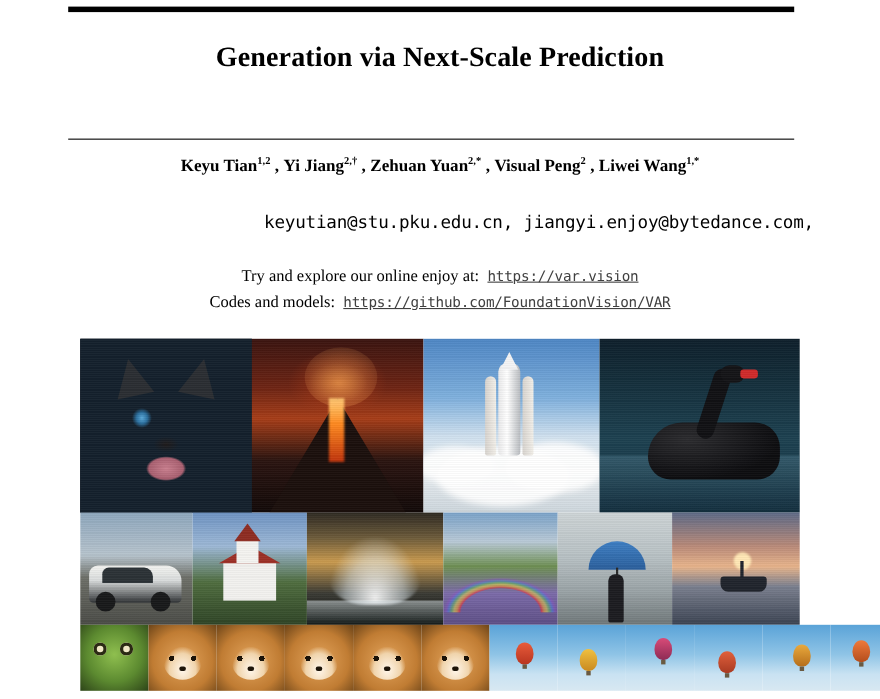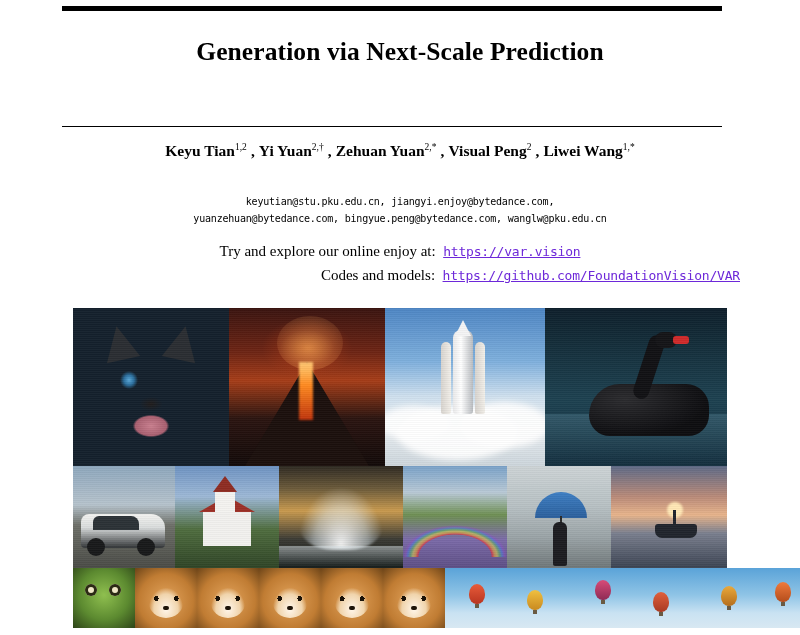--- a/index.html
+++ b/index.html
@@ -60,67 +60,67 @@
     font-size: 15.5px;
     font-weight: bold;
   }
   .authors .sep {
     font-weight: bold;
     display: inline-block;
     width: 12px;
   }
   sup {
     font-size: 9.5px;
-    font-weight: normal;
+    font-weight: bold;
     vertical-align: super;
     line-height: 0;
   }
   .affil {
     position: absolute;
     top: 168px;
     left: 60px;
     width: 680px;
     text-align: center;
     font-size: 14.5px;
   }
   .affil .gap {
     display: inline-block;
     width: 28px;
   }
   .emails {
     position: absolute;
     top: 193px;
     left: 60px;
     width: 680px;
-    text-align: center;
+    text-align: right;
     font-family: "DejaVu Sans Mono", monospace;
-    font-size: 10px;
+    font-size: 16px;
     line-height: 17px;
     letter-spacing: -0.2px;
   }
   .demo-line {
     position: absolute;
     top: 243px;
     left: 60px;
     width: 680px;
     text-align: center;
     font-size: 15px;
   }
   .codes-line {
     position: absolute;
     top: 267px;
     left: 60px;
     width: 680px;
-    text-align: right;
+    text-align: center;
     font-size: 15px;
   }
   .url {
     font-family: "DejaVu Sans Mono", monospace;
     font-size: 13px;
-    color: #6d28d9;
+    color: #404040;
     letter-spacing: -0.2px;
     margin-top: 20px;
   }
   .figure {
     position: absolute;
     top: 308px;
     left: 73px;
     width: 654px;
     height: 320px;
   }
@@ -485,26 +485,25 @@
 <div class="page">
 
   <div class="top-rule"></div>
 
   <div class="title">
     <span class="title-line2">Generation via Next-Scale Prediction</span>
   </div>
 
   <div class="rule-under-title"></div>
 
-  <div class="authors"><span><span>Keyu Tian</span><sup>1,2</sup></span><span class="sep">,</span><span><span>Yi Yuan</span><sup>2,†</sup></span><span class="sep">,</span><span><span>Zehuan Yuan</span><sup>2,*</sup></span><span class="sep">,</span><span><span>Visual Peng</span><sup>2</sup></span><span class="sep">,</span><span><span>Liwei Wang</span><sup>1,*</sup></span></div>
+  <div class="authors"><span><span>Keyu Tian</span><sup>1,2</sup></span><span class="sep">,</span><span><span>Yi Jiang</span><sup>2,†</sup></span><span class="sep">,</span><span><span>Zehuan Yuan</span><sup>2,*</sup></span><span class="sep">,</span><span><span>Visual Peng</span><sup>2</sup></span><span class="sep">,</span><span><span>Liwei Wang</span><sup>1,*</sup></span></div>
 
 
   <div class="emails">
     <div>keyutian@stu.pku.edu.cn, jiangyi.enjoy@bytedance.com,</div>
-    <div>yuanzehuan@bytedance.com, bingyue.peng@bytedance.com, wanglw@pku.edu.cn</div>
   </div>
 
   <div class="demo-line"><span>Try and explore our online enjoy at:</span>&nbsp; <a class="url" href="#">https://var.vision</a></div>
 
   <div class="codes-line"><span>Codes and models:</span>&nbsp; <a class="url" href="#">https://github.com/FoundationVision/VAR</a></div>
 
   <div class="figure">
 
     <div class="fig-row row1">
       <div class="cell husky">

